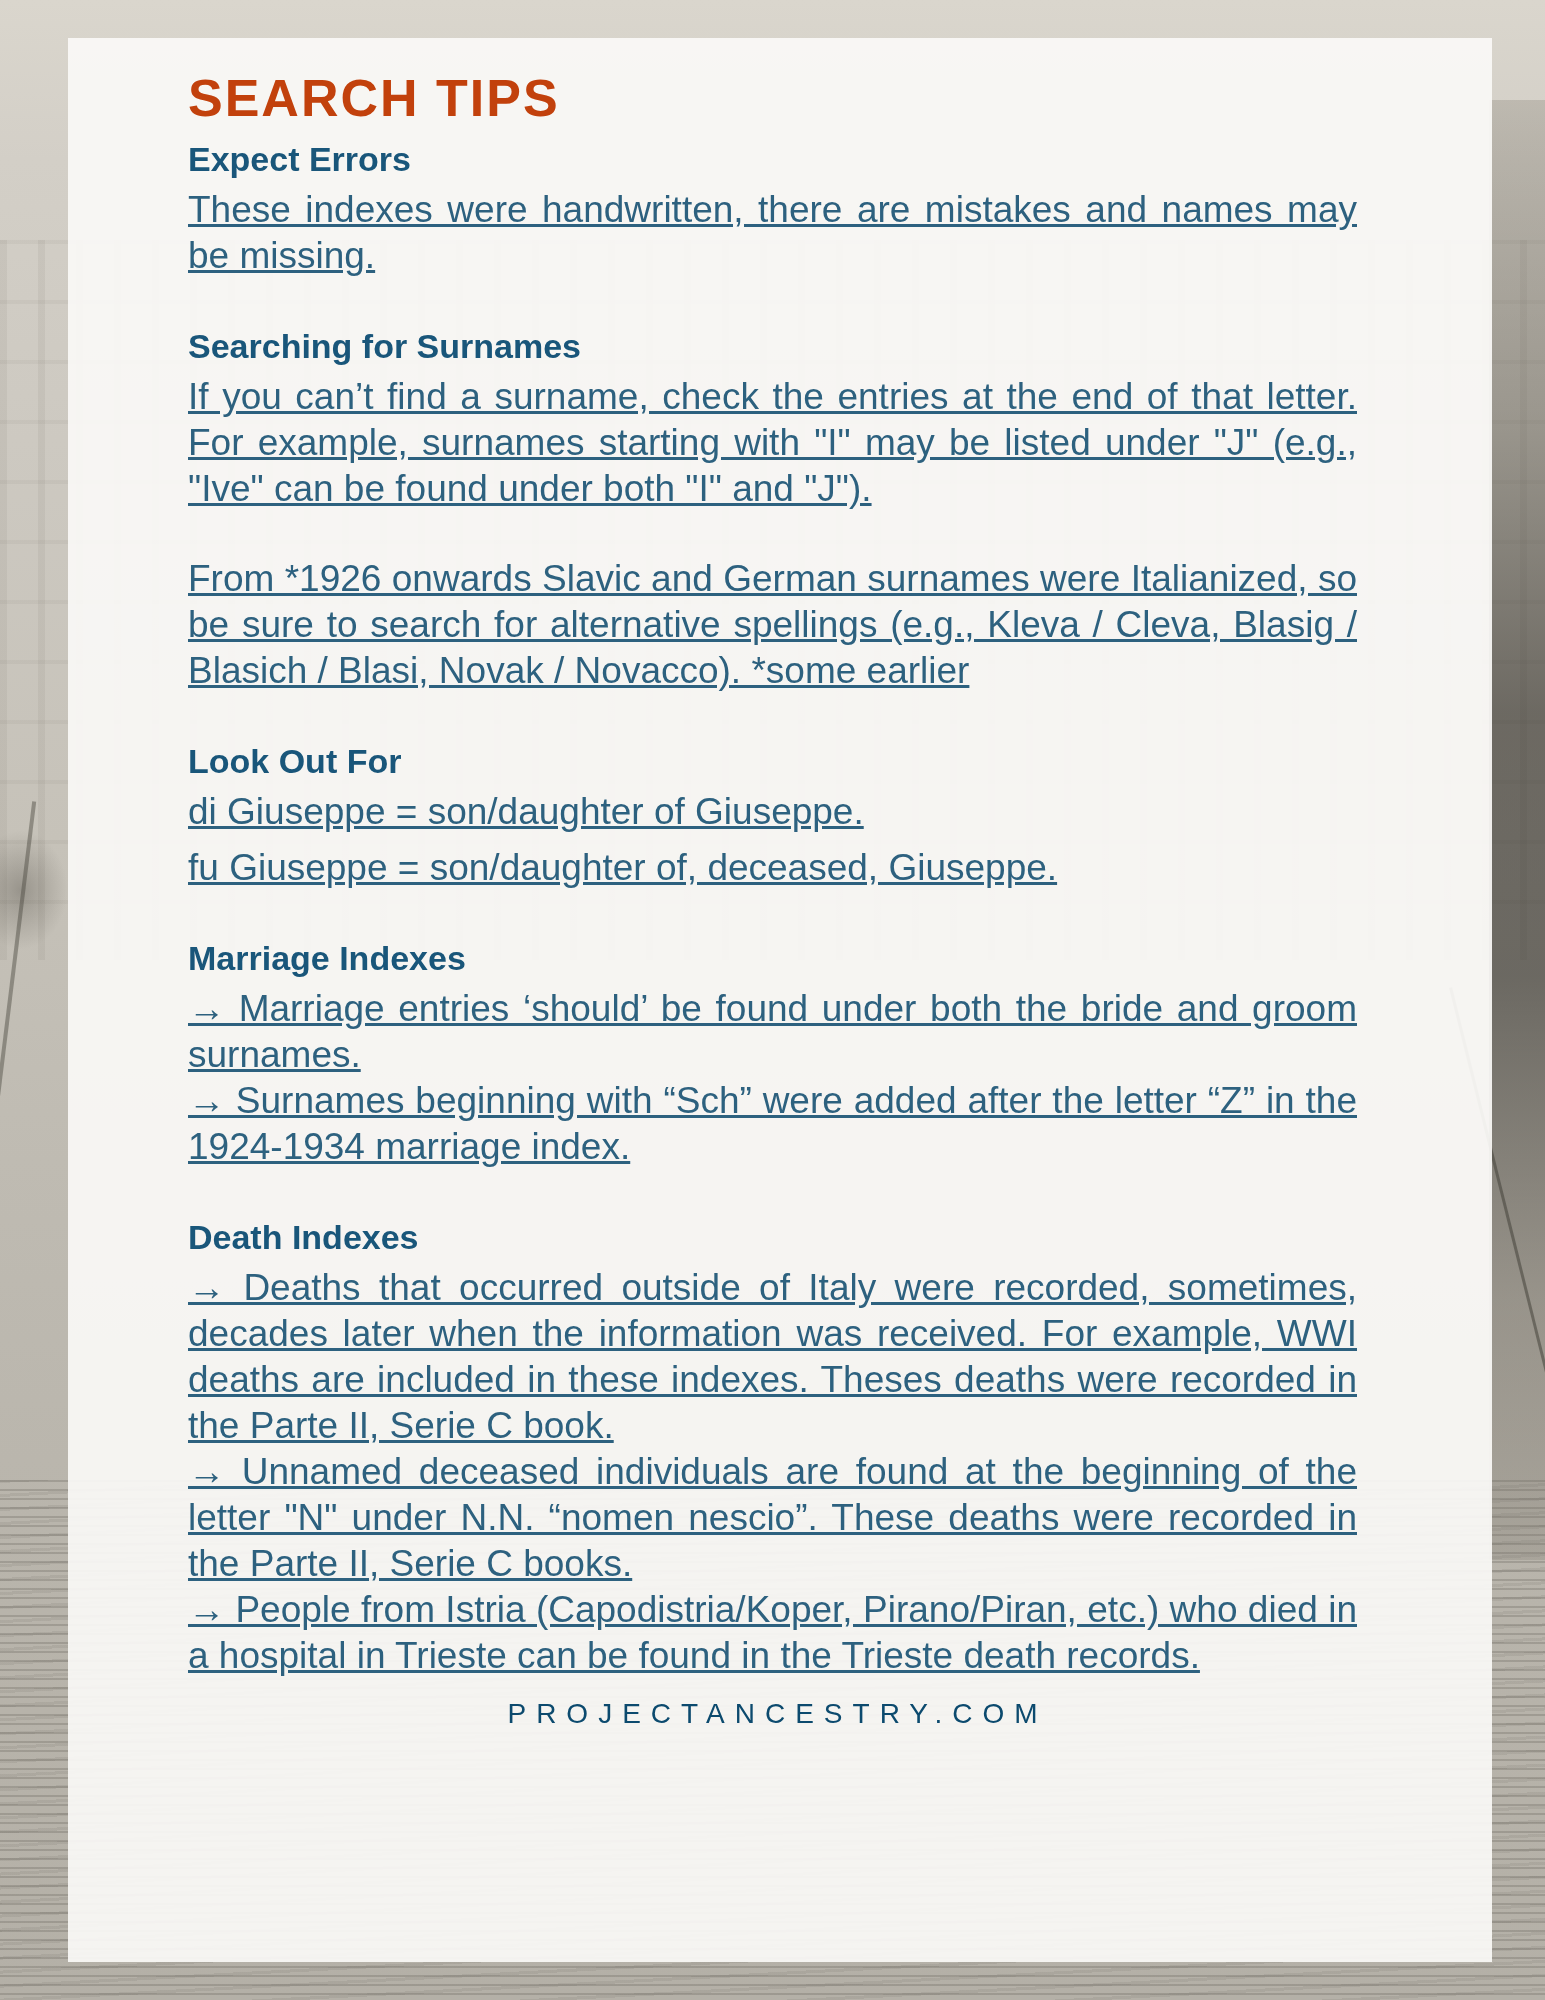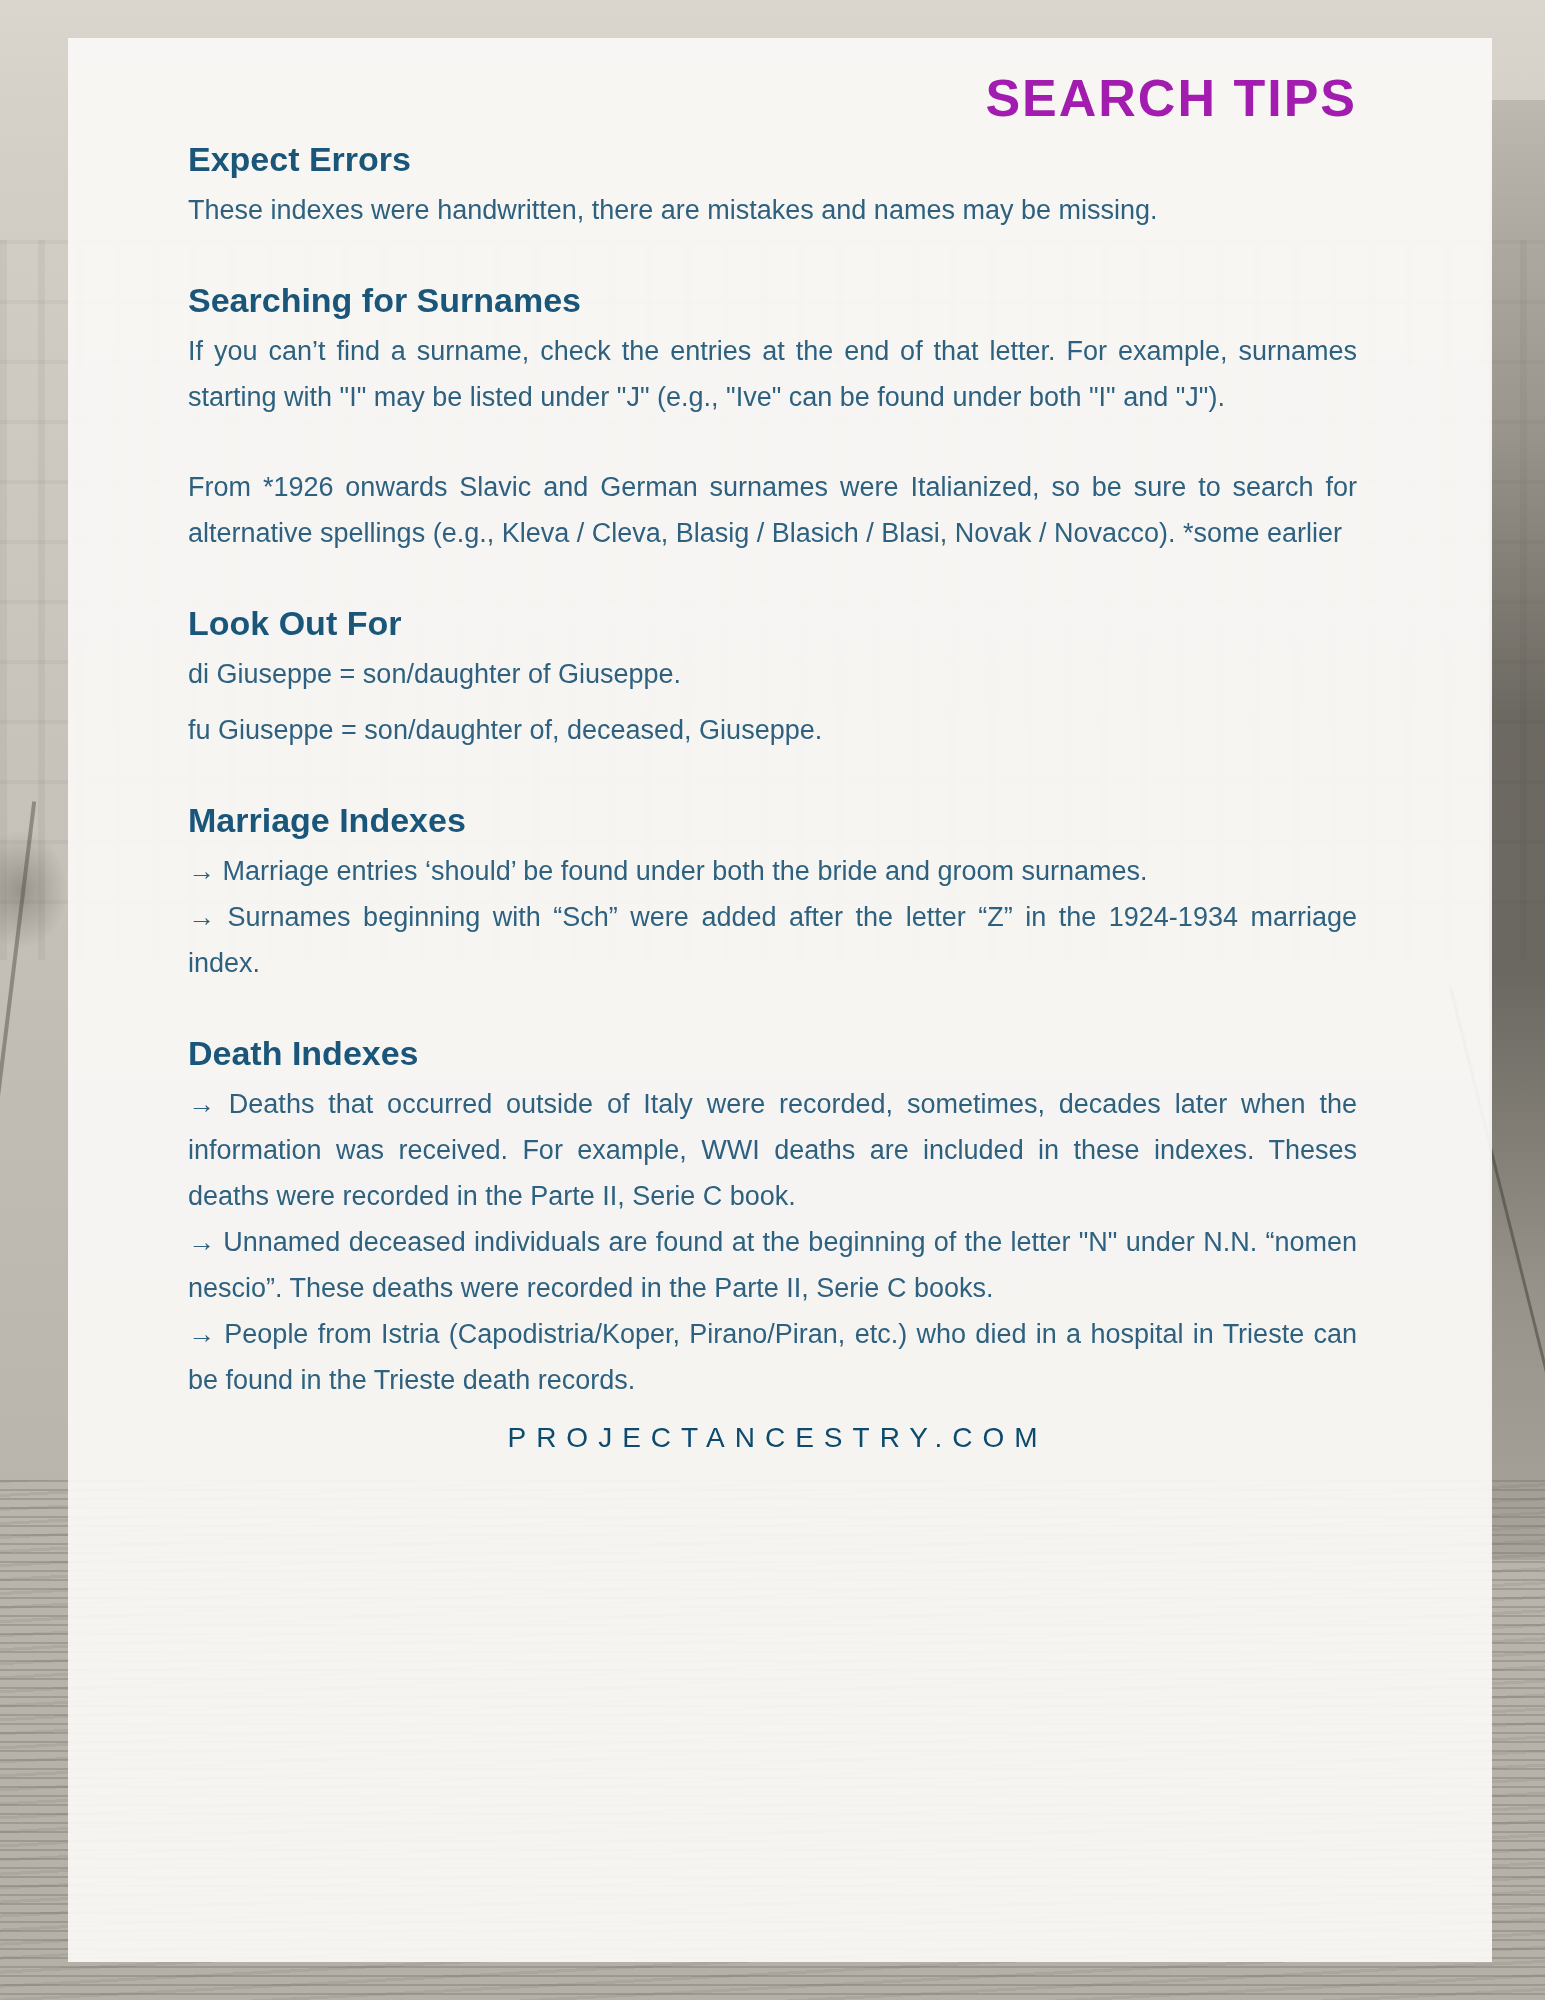--- a/index.html
+++ b/index.html
@@ -43,35 +43,36 @@
   
   .panel{
     position:absolute;left:68px;top:38px;right:53px;bottom:38px;
     background:rgba(250,249,246,0.93);
     box-sizing:border-box;
     padding:28px 135px 0 120px;
   }
   .title{
     margin:0 0 6px 0;
     font-weight:700;font-size:52px;line-height:64px;
-    letter-spacing:2px;text-align:right;
-    color:#a21caf;
+    letter-spacing:2px;text-align:left;
+    color:#c2410c;
   }
   .section{margin-top:44px;}
   .section:first-of-type{margin-top:5px;}
   .sec-heading{
     margin:0 0 5px 0;
     font-weight:700;font-size:34px;line-height:46px;
     color:#19567a;
   }
   .para{
     margin:0;
-    font-size:27px;line-height:46px;
+    font-size:37px;line-height:46px;
     color:#2d617f;
     text-align:justify;
+    text-decoration:underline;
   }
   .para + .para{}
   .section.tight .para + .para{margin-top:10px;}
   .footer-note{
     margin:20px 0 0 0;
     font-style:italic;font-size:32px;line-height:40px;
     text-align:center;color:#2d617f;
   }
   .website{
     margin:16px 0 0 0;

